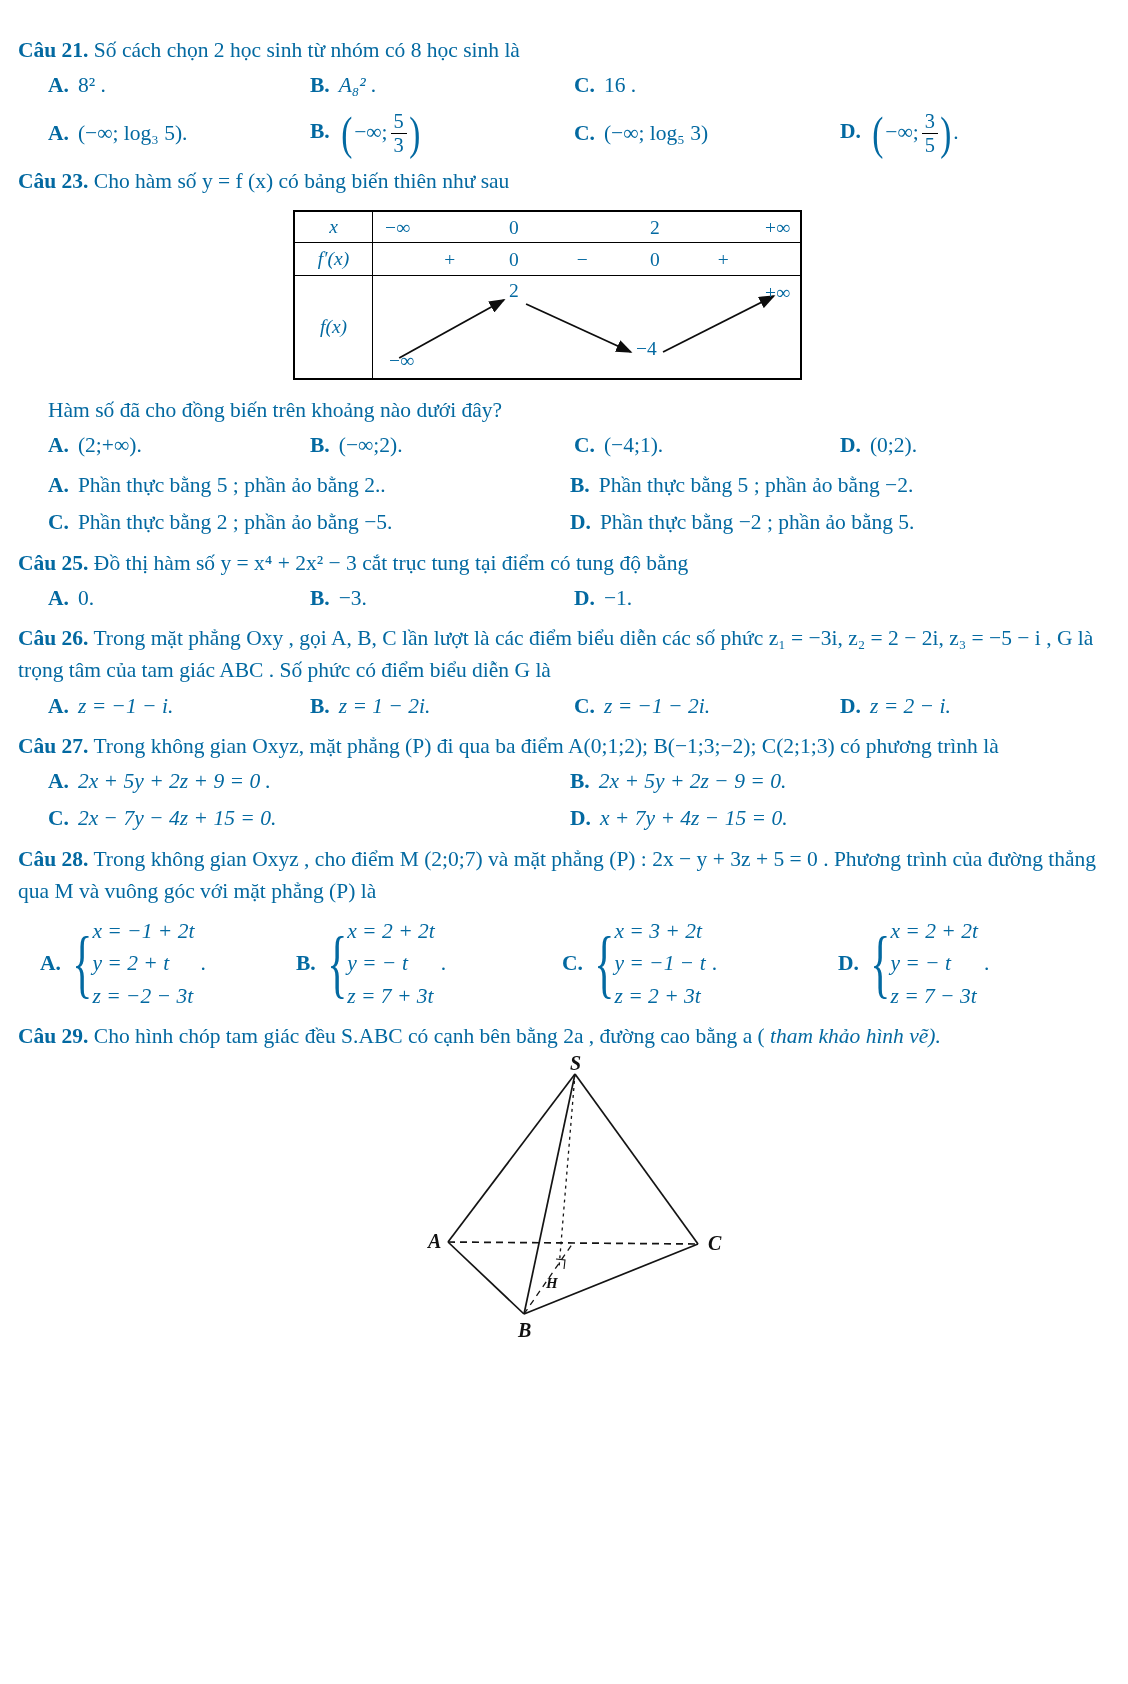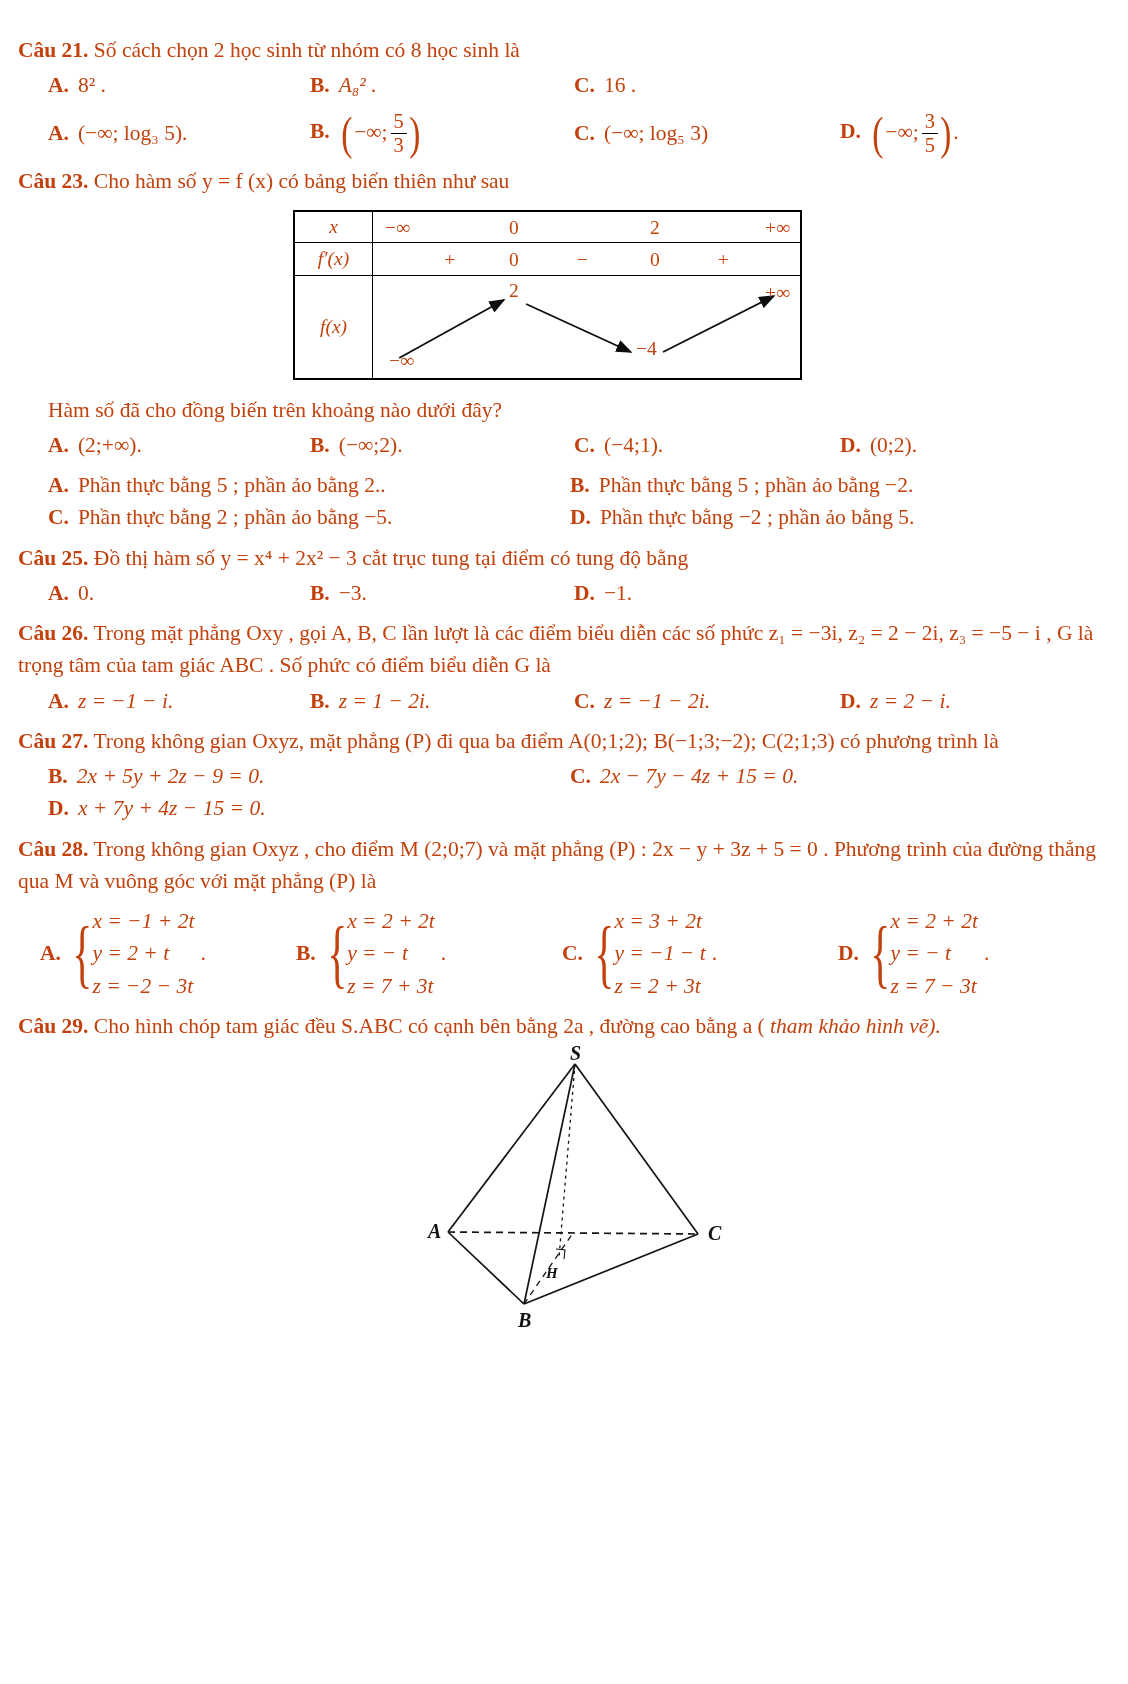--- a/index.html
+++ b/index.html
@@ -1,29 +1,29 @@
 <!DOCTYPE html>
 <html><head>
 <meta charset="utf-8">
 <style>
   html,body{margin:0;padding:0;background:#fff;}
   .page{
     width:1128px;min-height:1684px;box-sizing:border-box;
     padding:34px 3px 10px 18px;
     font-family:"Liberation Serif","DejaVu Serif",serif;
-    font-size:21.5px;color:#c2410c;line-height:1.5;
+    font-size:21.5px;color:#0369a1;line-height:1.5;
     background:#fff;overflow:hidden;
   }
   .q{margin-bottom:8px;}
   .stem{margin:0;}
   .qnum{font-weight:700;}
   .olab{font-weight:700;margin-right:9px;}
   .opts{display:grid;padding-left:30px;margin-top:3px;align-items:center;}
   .opts4{grid-template-columns:262px 264px 266px 1fr;}
-  .opts2{grid-template-columns:522px 1fr;}
+  .opts2{grid-template-columns:522px 1fr;row-gap:5px;}
   .opt{white-space:nowrap;}
   .indent{padding-left:30px;margin:0;}
   
   .bigp{display:inline-block;font-size:215%;line-height:.85;vertical-align:middle;transform:scaleX(.72);margin:0 0px;font-weight:400;}
   .frac{display:inline-flex;flex-direction:column;text-align:center;vertical-align:middle;font-size:.95em;line-height:1.15;margin-left:3px;}
   .frac .fn{border-bottom:1.8px solid #000;padding:0 3px;}
   
   .bbt{width:505px;margin:12px 0 14px 275px;border:2px solid #000;font-size:19.5px;}
   .bbt-row{display:grid;grid-template-columns:78px 1fr;}
   .bbt-row + .bbt-row{border-top:1.7px solid #000;}
@@ -172,20 +172,21 @@
       <span class="opt"><b class="olab">D.</b><span class="it">z = 2 − i.</span></span>
     </div>
   </section>
 
   <section class="q">
     <p class="stem">
       <b class="qnum">Câu 27.</b>
       <span>Trong không gian Oxyz,  mặt phẳng (P) đi qua ba điểm A(0;1;2);  B(−1;3;−2);  C(2;1;3) có phương trình là</span>
     </p>
     <div class="opts opts2">
+      <span class="opt"><b class="olab">A.</b><span class="it">2x + 5y + 2z + 9 = 0 .</span></span>
       <span class="opt"><b class="olab">B.</b><span class="it">2x + 5y + 2z − 9 = 0.</span></span>
       <span class="opt"><b class="olab">C.</b><span class="it">2x − 7y − 4z + 15 = 0.</span></span>
       <span class="opt"><b class="olab">D.</b><span class="it">x + 7y + 4z − 15 = 0.</span></span>
     </div>
   </section>
 
   <section class="q">
     <p class="stem">
       <b class="qnum">Câu 28.</b>
       <span>Trong không gian Oxyz , cho điểm M (2;0;7) và mặt phẳng (P) : 2x − y + 3z + 5 = 0 . Phương trình của đường thẳng qua M  và vuông góc với mặt phẳng (P) là</span>

